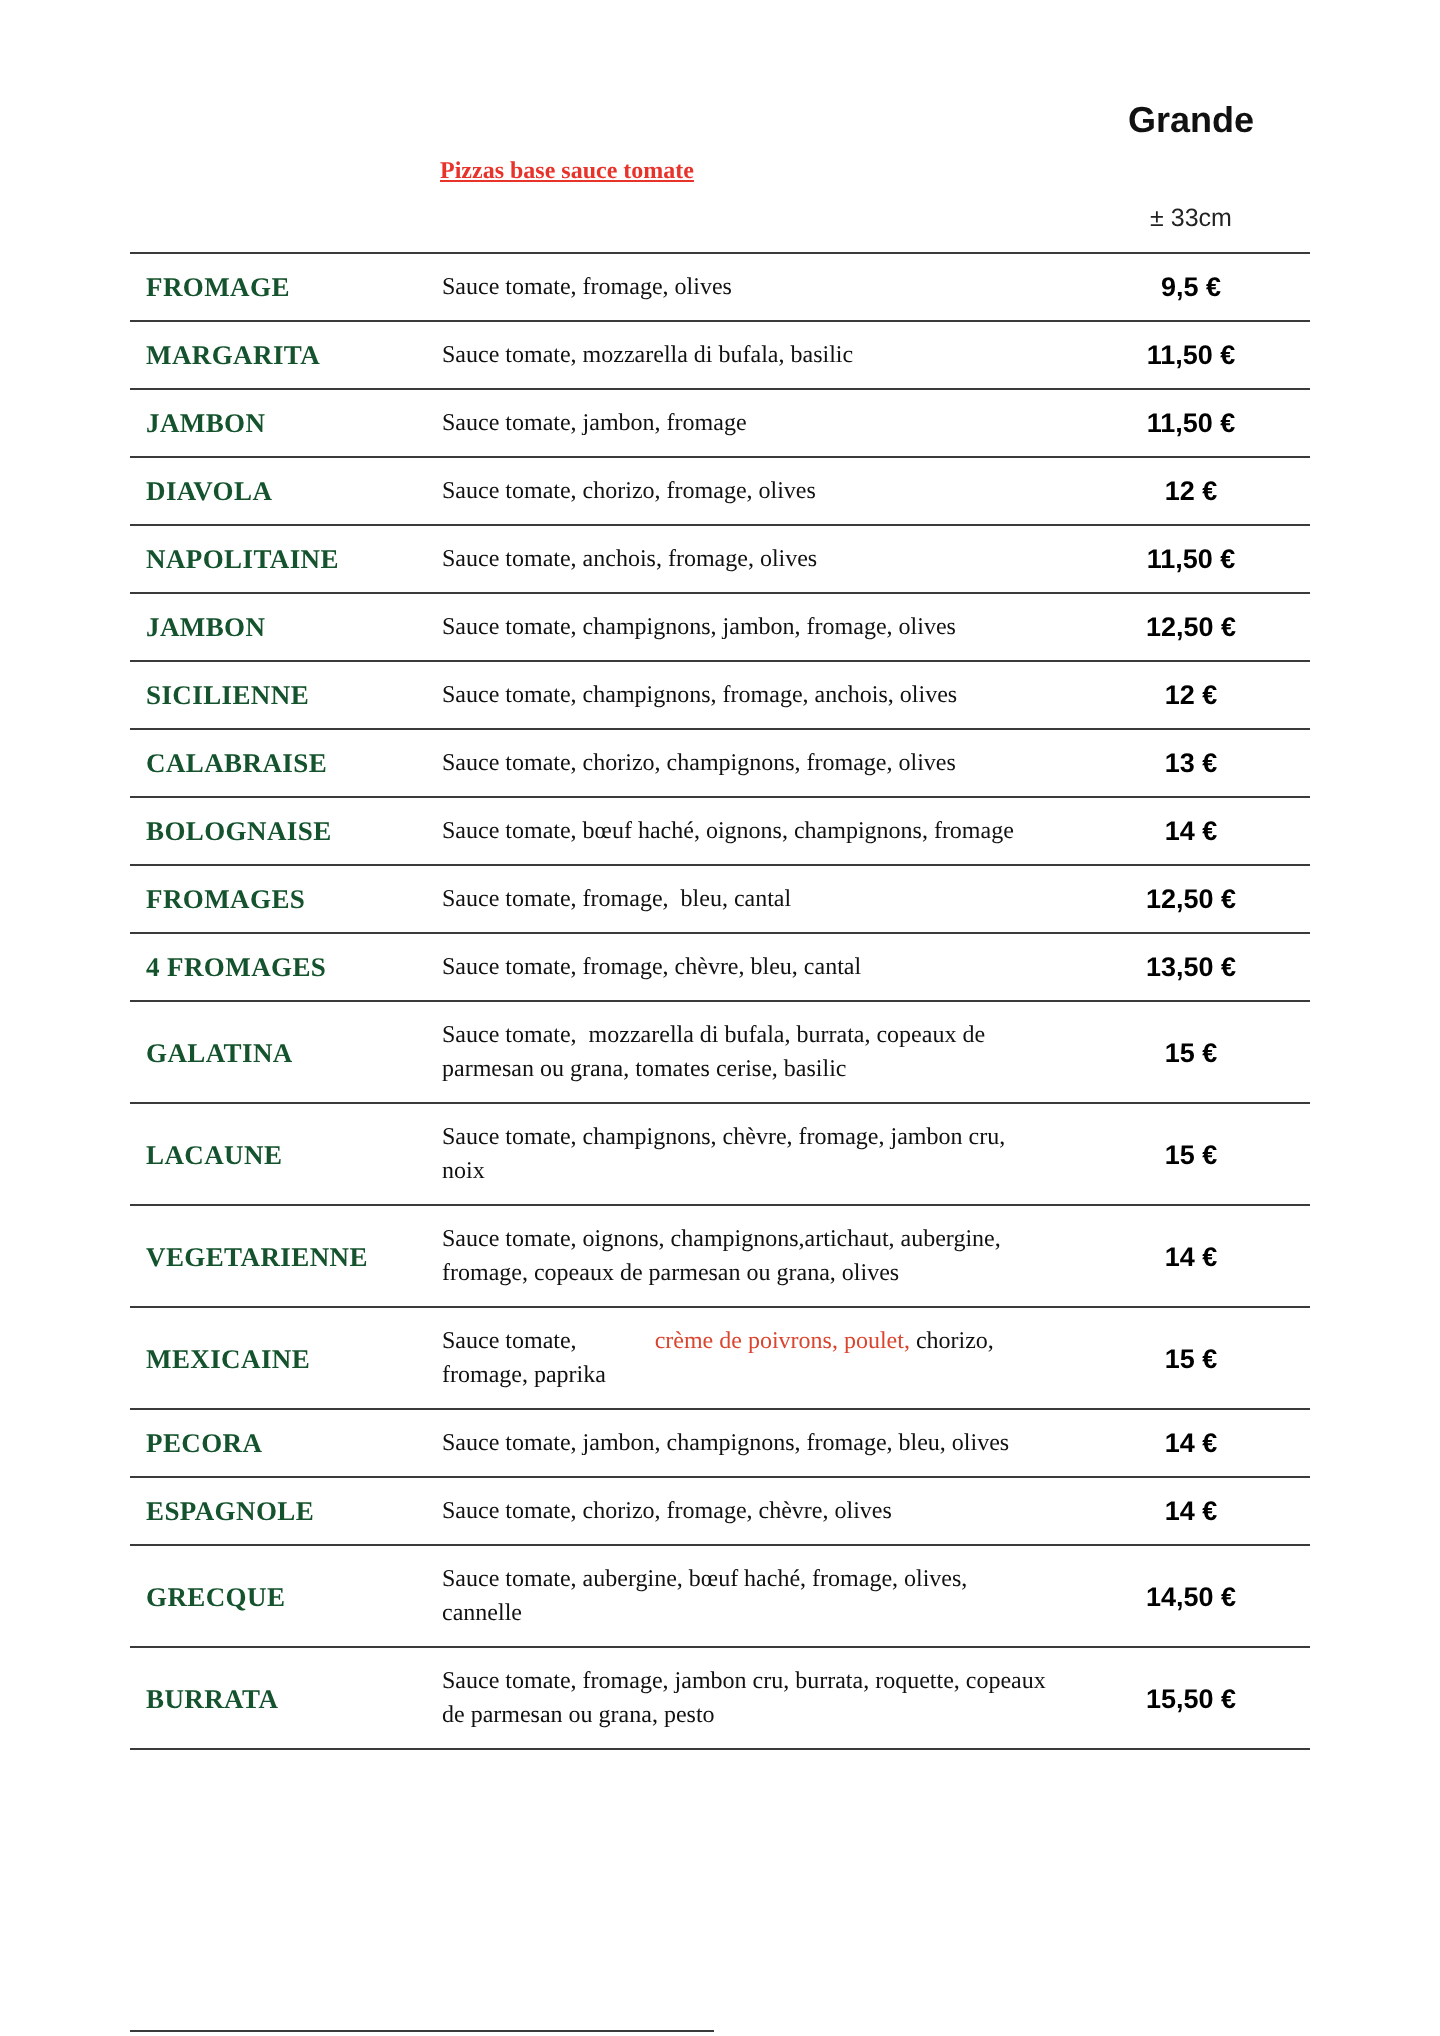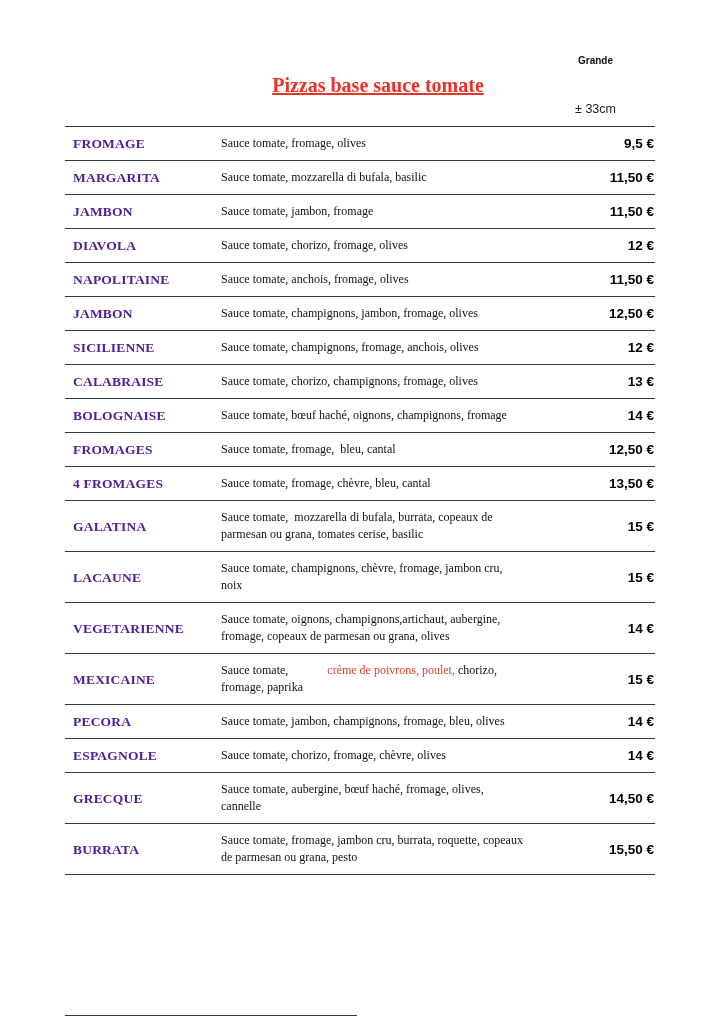--- a/index.html
+++ b/index.html
@@ -33,32 +33,32 @@
 
   thead th {
     border-bottom: 1px solid #3a3a3a;
     padding: 4px 0 8px 0;
     vertical-align: middle;
     font-weight: normal;
   }
   .menu-title {
     font-family: "Liberation Serif", serif;
     font-weight: bold;
-    font-size: 20px;
+    font-size: 12px;
     text-decoration: underline;
-    text-align: center;
+    text-align: left;
     display: block;
   }
   .size-header {
     text-align: center;
     line-height: 17px;
   }
   .size-header .size-label {
     font-weight: bold;
-    font-size: 10px;
+    font-size: 18px;
     color: #111;
     display: block;
   }
   .size-header .size-sub {
     font-weight: normal;
     font-size: 12.5px;
     color: #222;
     display: block;
     margin-top: 32px;
   }
@@ -67,36 +67,36 @@
     border-bottom: 1px solid #3a3a3a;
     vertical-align: middle;
     padding-top: 8px;
     padding-bottom: 8px;
   }
   td.name {
     font-family: "Liberation Serif", serif;
     font-weight: bold;
     font-size: 13.5px;
     letter-spacing: 0.2px;
-    color: #4c1d95;
+    color: #14532d;
     padding-left: 8px;
     line-height: 17px;
   }
   td.desc {
     font-size: 12px;
     line-height: 17px;
     color: #111;
     padding-right: 10px;
     white-space: pre-wrap;
     font-family: Liberation Serif, serif;
   }
   td.price {
     font-weight: bold;
     font-size: 13.5px;
-    text-align: right;
+    text-align: center;
     color: #000;
     line-height: 17px;
   }
   .partial-line {
     position: absolute;
     left: 65px;
     top: 1015px;
     width: 292px;
     border-top: 1px solid #3a3a3a;
     height: 0;

